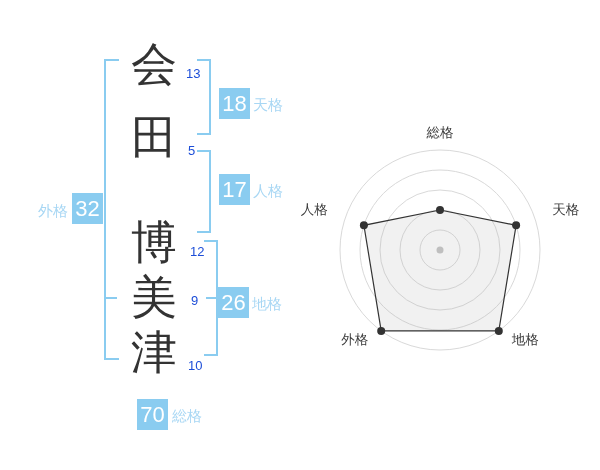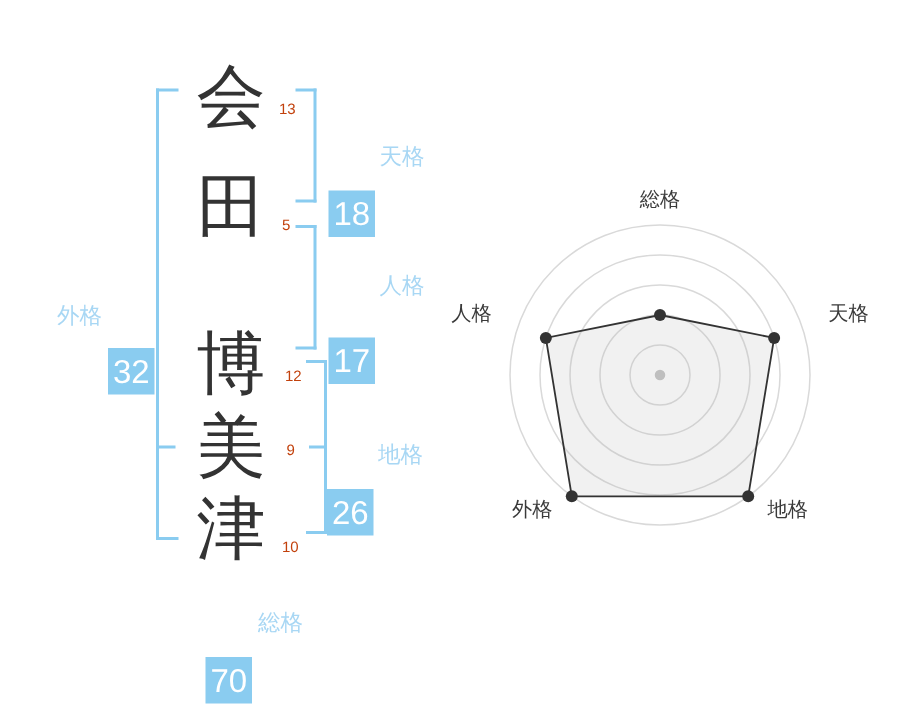--- a/index.html
+++ b/index.html
@@ -6,26 +6,26 @@
   .stage {
     position:relative; width:600px; height:470px; background:#ffffff;
     font-family:"Liberation Sans","DejaVu Sans",sans-serif; overflow:hidden;
   }
   
   .kanji {
     position:absolute; left:123px; width:62px; text-align:center;
     font-size:46px; line-height:46px; color:#333333;
   }
   .strokes {
-    position:absolute; font-size:10px; line-height:15px; color:#c2410c;
+    position:absolute; font-size:13px; line-height:15px; color:#1d4ed8;
   }
   
   .badge {
     position:absolute; width:31px; height:31px; background:#8accf0;
-    color:#ffffff; font-size:22px; line-height:31px; text-align:center;margin-top:39px;
+    color:#ffffff; font-size:22px; line-height:31px; text-align:center;
   }
   .score-label {
     position:absolute; font-size:15px; line-height:15px; color:#a8d7f4;
   }
   
   .bracket-r {
     position:absolute; width:12px;
     border-top:2px solid #8accf0; border-right:2px solid #8accf0; border-bottom:2px solid #8accf0;
   }
   .bracket-l {
@@ -34,21 +34,21 @@
   }
   .tick { position:absolute; height:2px; background:#8accf0; }
 
   #char-0 { top:41px; }  #char-1 { top:114px; } #char-2 { top:219px; }
   #char-3 { top:274px; } #char-4 { top:329px; }
   #strokes-0 { left:186px; top:66px; }  #strokes-1 { left:188px; top:143px; }
   #strokes-2 { left:190px; top:244px; } #strokes-3 { left:191px; top:293px; }
   #strokes-4 { left:188px; top:358px;text-align:right; }
 
   #badge-tenkaku { left:219px; top:88px; }
-  #badge-jinkaku { left:219px; top:186px; }
+  #badge-jinkaku { left:219px; top:174px; }
   #badge-chikaku { left:218px; top:287px; }
   #badge-gaikaku { left:72px;  top:193px; }
   #badge-soukaku { left:137px; top:399px; }
 
   #label-tenkaku { left:253px; top:97px; }
   #label-jinkaku { left:253px; top:183px; }
   #label-chikaku { left:252px; top:296px; }
   #label-gaikaku { left:38px;  top:203px; width:34px; }
   #label-soukaku { left:172px; top:408px; }
 

